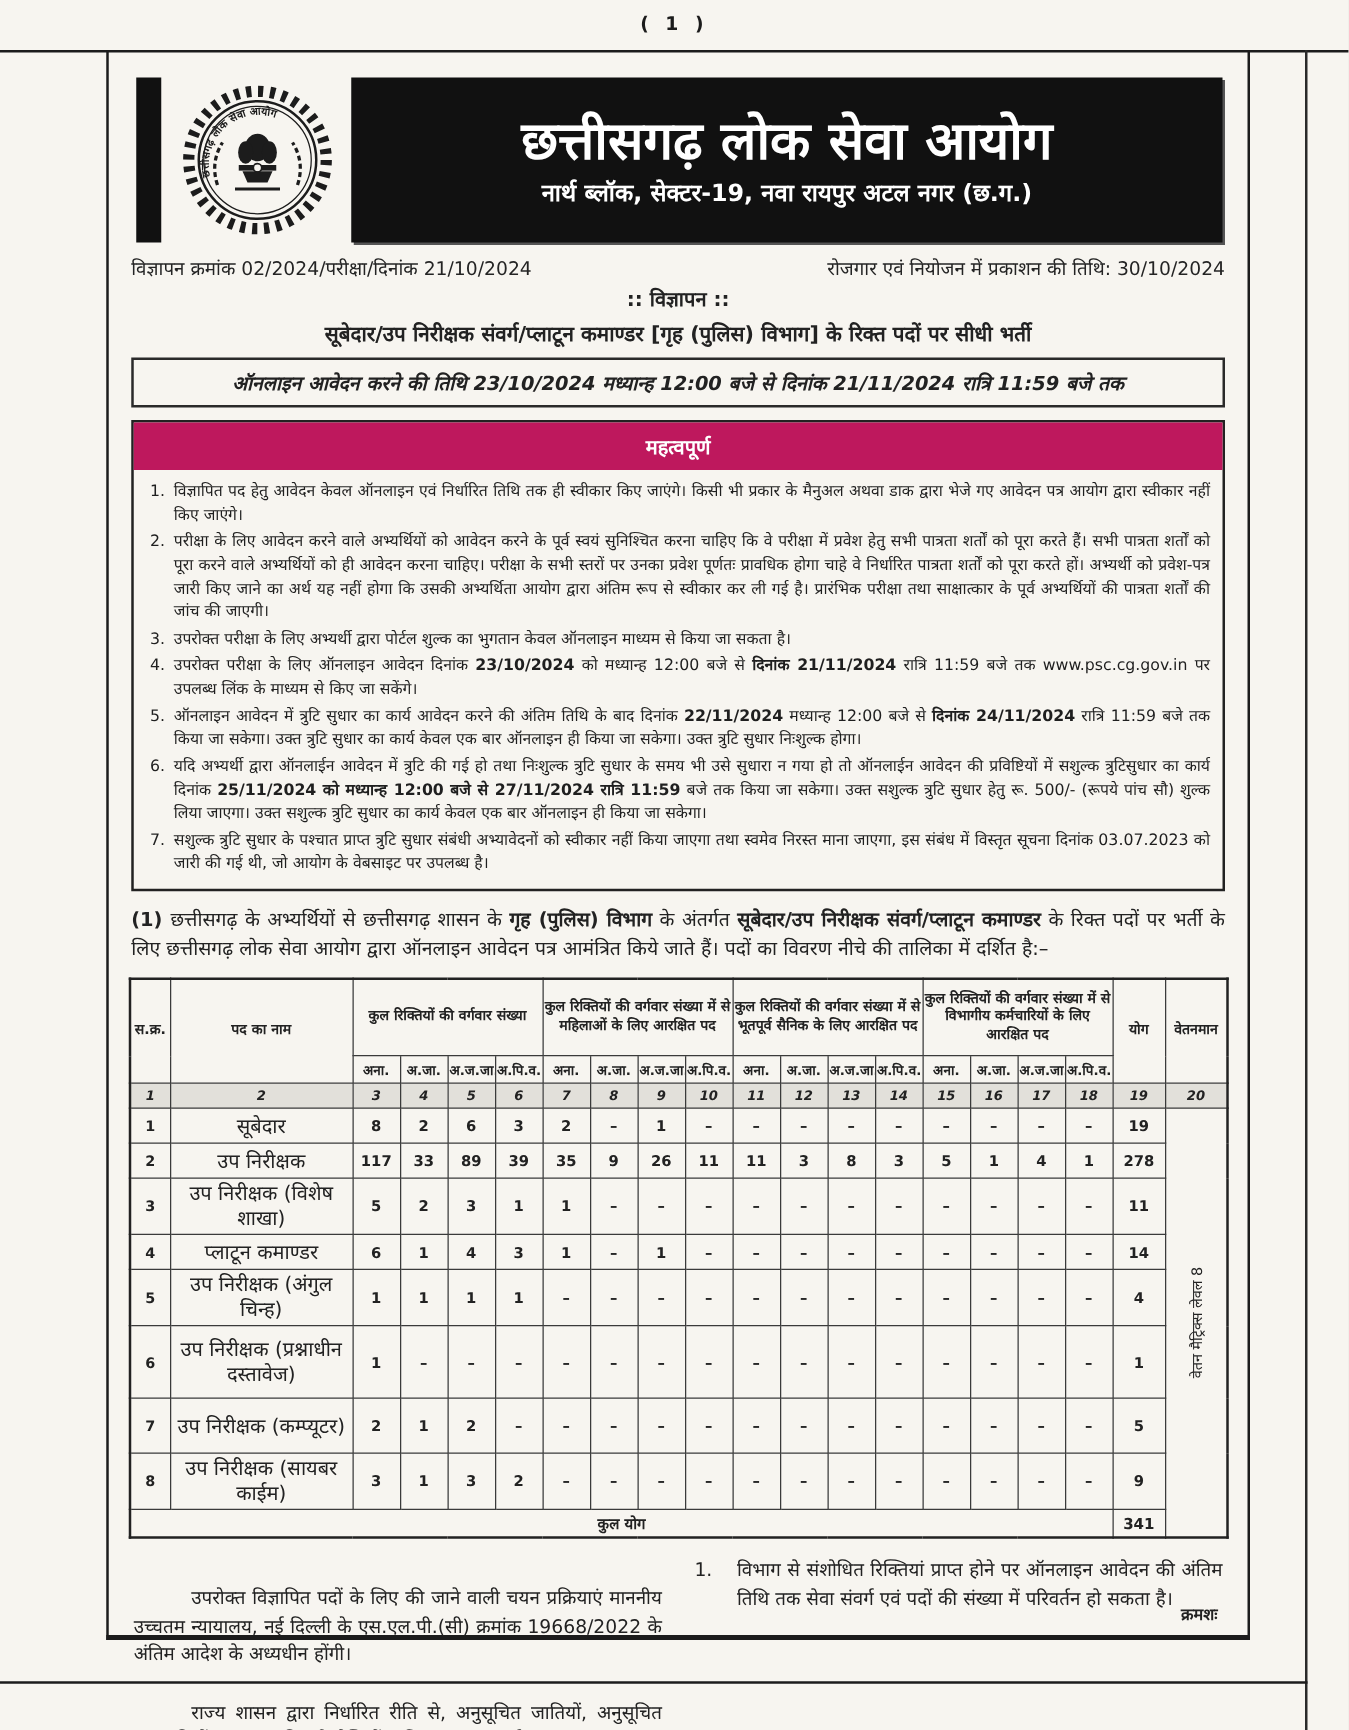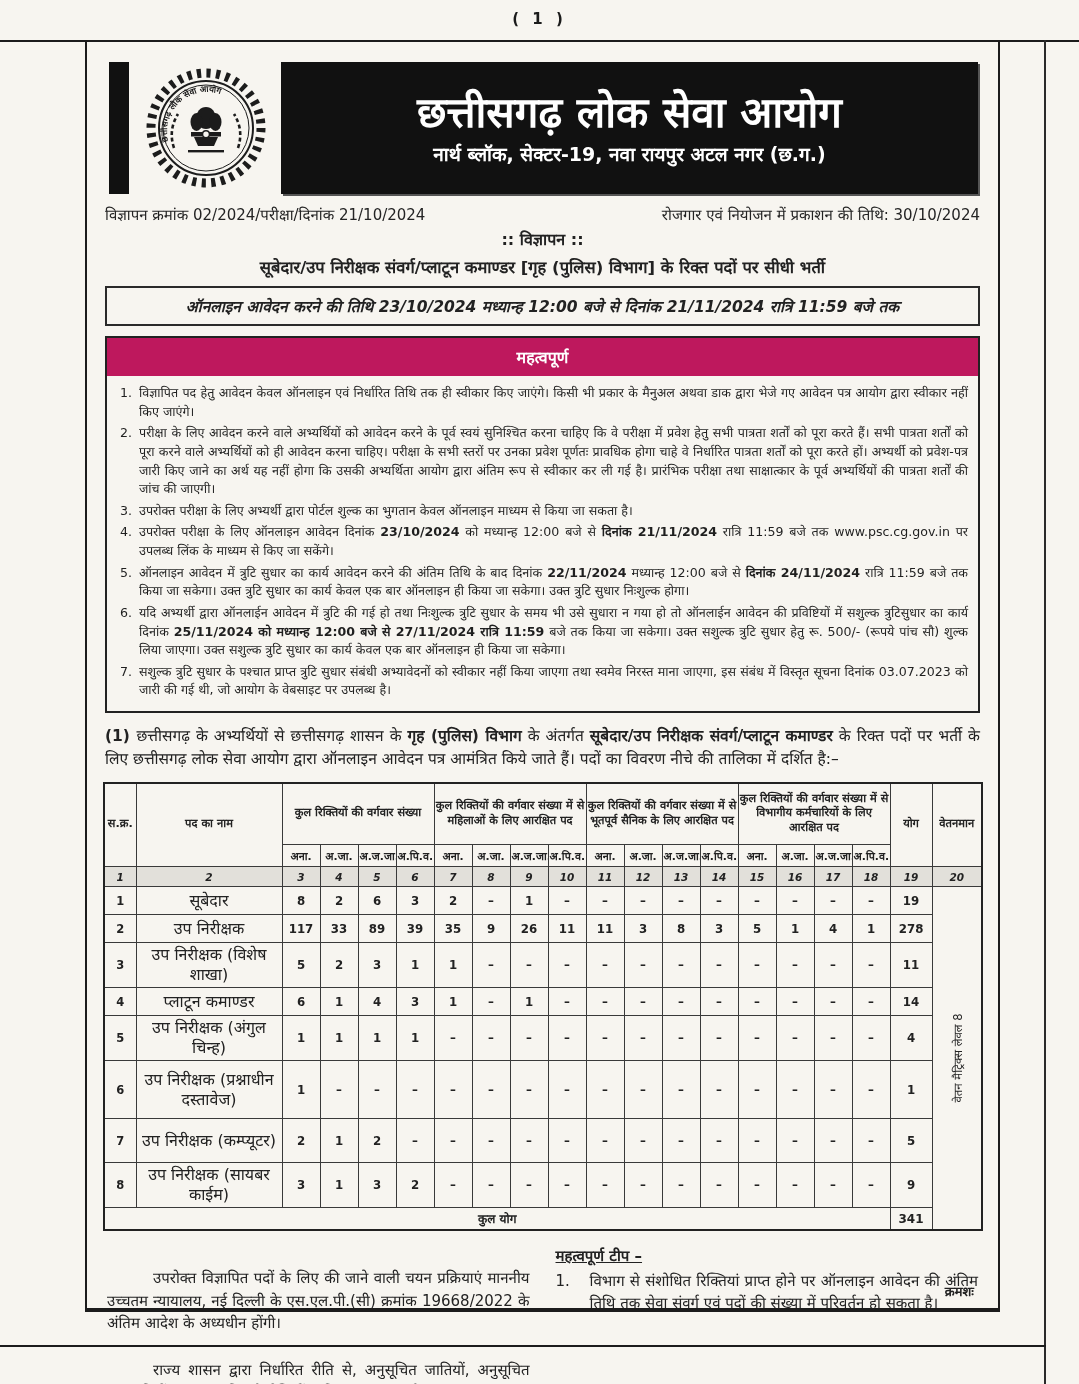--- a/index.html
+++ b/index.html
@@ -412,21 +412,20 @@
           </tr>
         </tbody>
     </table>
 
     <div class="bottom-cols">
       <div class="bcol">
         <p class="indent">उपरोक्त विज्ञापित पदों के लिए की जाने वाली चयन प्रक्रियाएं माननीय उच्चतम न्यायालय, नई दिल्ली के एस.एल.पी.(सी) क्रमांक 19668/2022 के अंतिम आदेश के अध्यधीन होंगी।</p>
         <p class="indent">राज्य शासन द्वारा निर्धारित रीति से, अनुसूचित जातियों, अनुसूचित जनजातियों तथा अन्य पिछड़ी श्रेणियों, महिला तथा भूतपूर्व</p>
       </div>
       <div class="bcol">
-        <p class="note-heading">महत्वपूर्ण टीप –</p>
         <div id="notes-list">
             <div class="note-item">
               <span class="note-num">1.</span>
               <span class="note-text">विभाग से संशोधित रिक्तियां प्राप्त होने पर ऑनलाइन आवेदन की अंतिम तिथि तक सेवा संवर्ग एवं पदों की संख्या में परिवर्तन हो सकता है।</span>
             </div>
           </div>
       </div>
     </div>
 
     <div class="kramash">क्रमशः</div>

